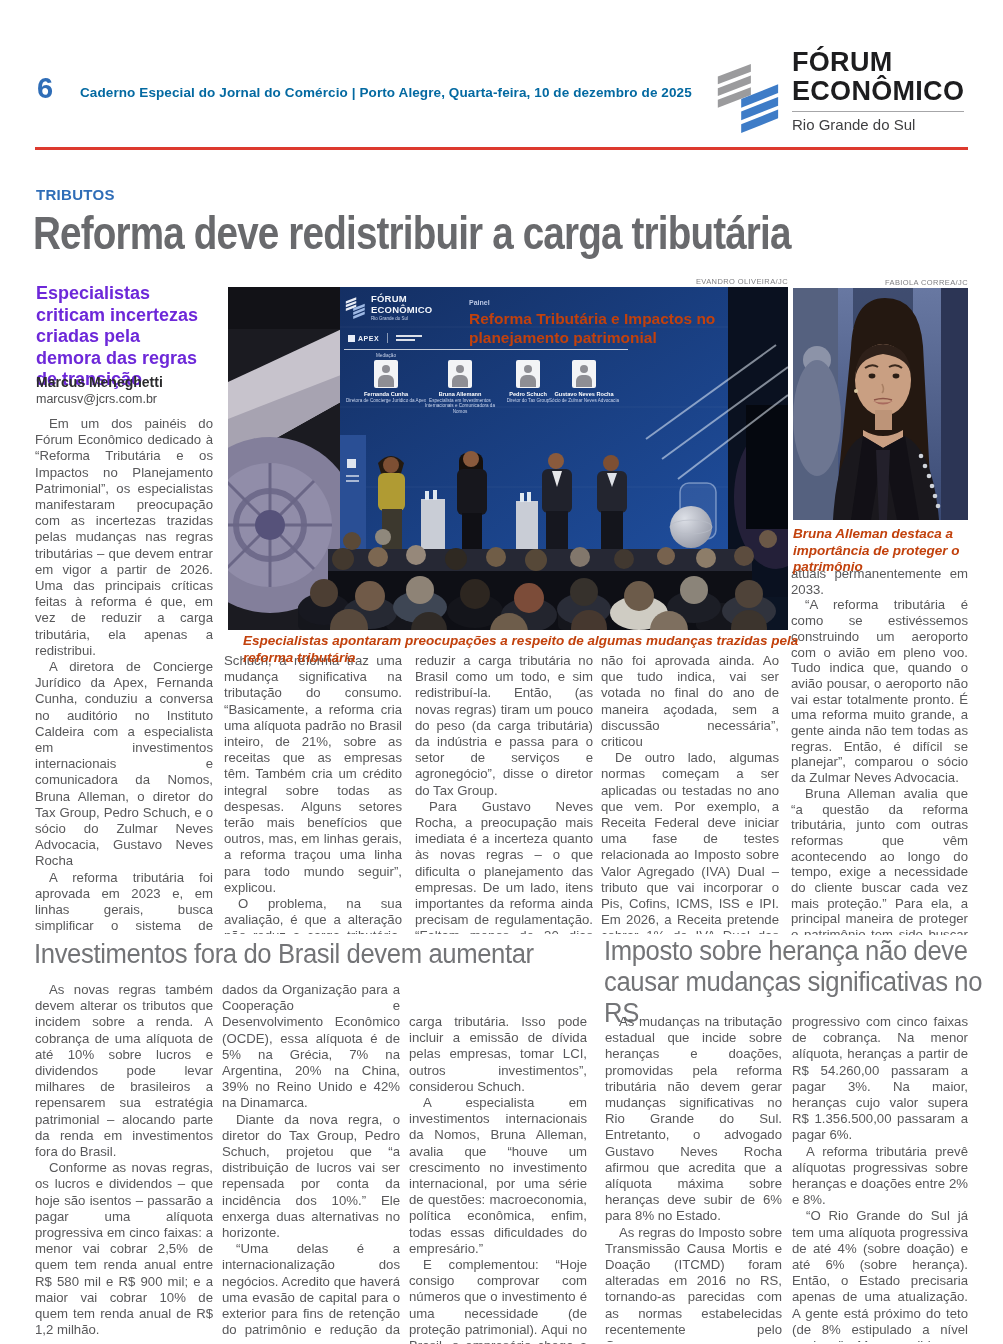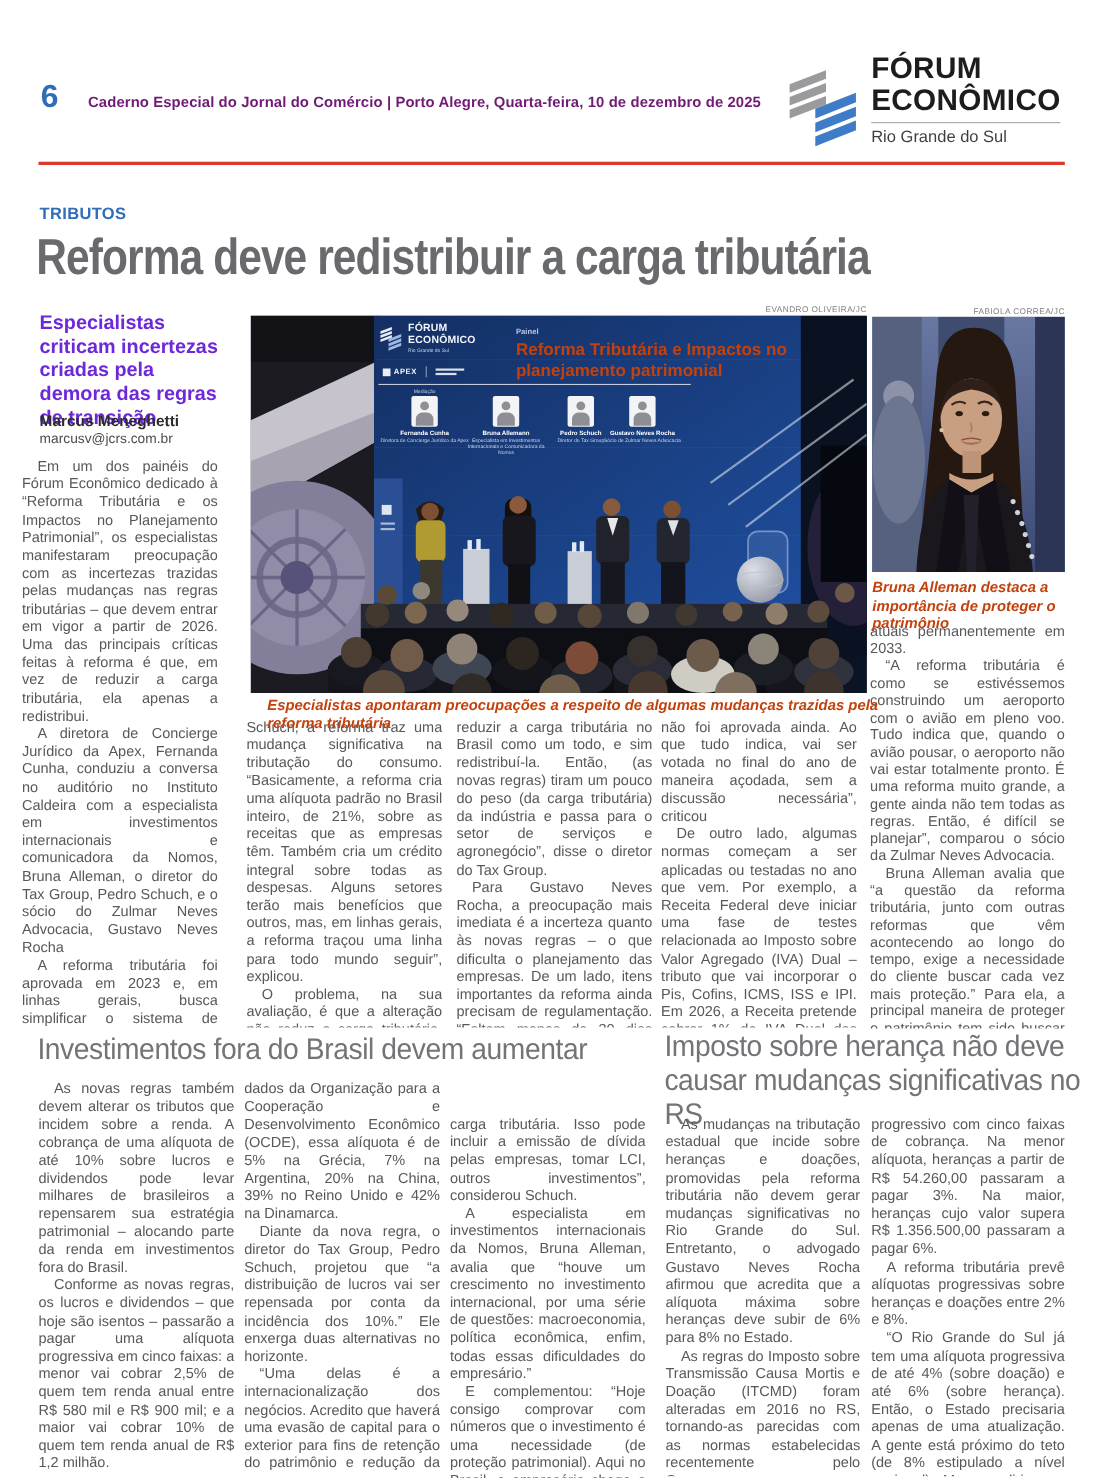--- a/index.html
+++ b/index.html
@@ -1,39 +1,39 @@
 <!DOCTYPE html>
 <html lang="pt-BR"><head>
 <meta charset="utf-8">
 <style>
   html,body{margin:0;padding:0;background:#e8e8e8;}
   .page{position:relative;width:1003px;height:1344px;background:#ffffff;margin:0 auto;
         font-family:"Liberation Sans","DejaVu Sans",sans-serif;color:#58585a;overflow:hidden;}
   
   .page-num{position:absolute;left:37px;top:72px;font-size:29px;font-weight:700;color:#2f6db7;}
-  .edition{position:absolute;left:80px;top:85px;font-size:13.5px;font-weight:700;color:#701a75;letter-spacing:.1px;}
+  .edition{position:absolute;left:80px;top:85px;font-size:13.5px;font-weight:700;color:#0369a1;letter-spacing:.1px;}
   .brand{position:absolute;left:712px;top:48px;width:256px;display:flex;align-items:flex-start;}
   .brand-stripes{margin-top:8px;margin-right:10px;}
   .brand-text{width:176px;}
   .brand-l1,.brand-l2{font-size:27px;font-weight:700;color:#1d1d1f;line-height:29px;letter-spacing:.3px;}
   .brand-rule{border-top:1px solid #a6a6a8;margin:5px 0 4px 0;width:172px;}
   .brand-region{font-size:15px;color:#3f3f41;}
   .red-rule{position:absolute;left:35px;top:147px;width:933px;height:3px;background:#dd3a2e;}
   
   .kicker{position:absolute;left:36px;top:186px;font-size:15px;font-weight:700;color:#2f6db7;letter-spacing:.3px;}
   .headline{position:absolute;left:33px;top:206px;margin:0;font-size:46px;font-weight:700;color:#696a6d;
             letter-spacing:-1px;white-space:nowrap;transform:scaleX(.84);transform-origin:left top;}
   .deck{position:absolute;left:36px;top:283px;width:172px;font-size:18px;line-height:21.5px;font-weight:700;color:#6d28d9;}
   .byline-author{position:absolute;left:36px;top:374px;font-size:14px;font-weight:700;color:#2b2b2d;}
   .byline-email{position:absolute;left:36px;top:392px;font-size:12.5px;color:#4c4c4e;}
   
   .col{position:absolute;font-size:13.2px;line-height:16.2px;text-align:justify;color:#58585a;overflow:hidden;hyphens:auto;}
   .col p{margin:0;}
   .col p.ind{text-indent:14px;}
-  .c1{left:20px;top:416px;width:178px;height:520px;}
+  .c1{left:35px;top:416px;width:178px;height:520px;}
   .c2{left:224px;top:653px;width:178px;height:281px;}
   .c3{left:415px;top:653px;width:178px;height:281px;}
   .c4{left:601px;top:653px;width:178px;height:281px;}
   .c5{left:791px;top:566px;width:177px;height:369px;line-height:15.7px;}
   
   .credit{position:absolute;font-size:7.5px;color:#7f7f82;letter-spacing:.4px;text-align:right;}
   .credit-main{left:228px;top:277px;width:560px;}
   .credit-portrait{left:793px;top:278px;width:175px;}
   .caption{position:absolute;font-size:13.5px;font-weight:700;font-style:italic;color:#c2410c;line-height:16.5px;}
   .cap-main{left:228px;top:633px;width:560px;margin-left:15px;}

